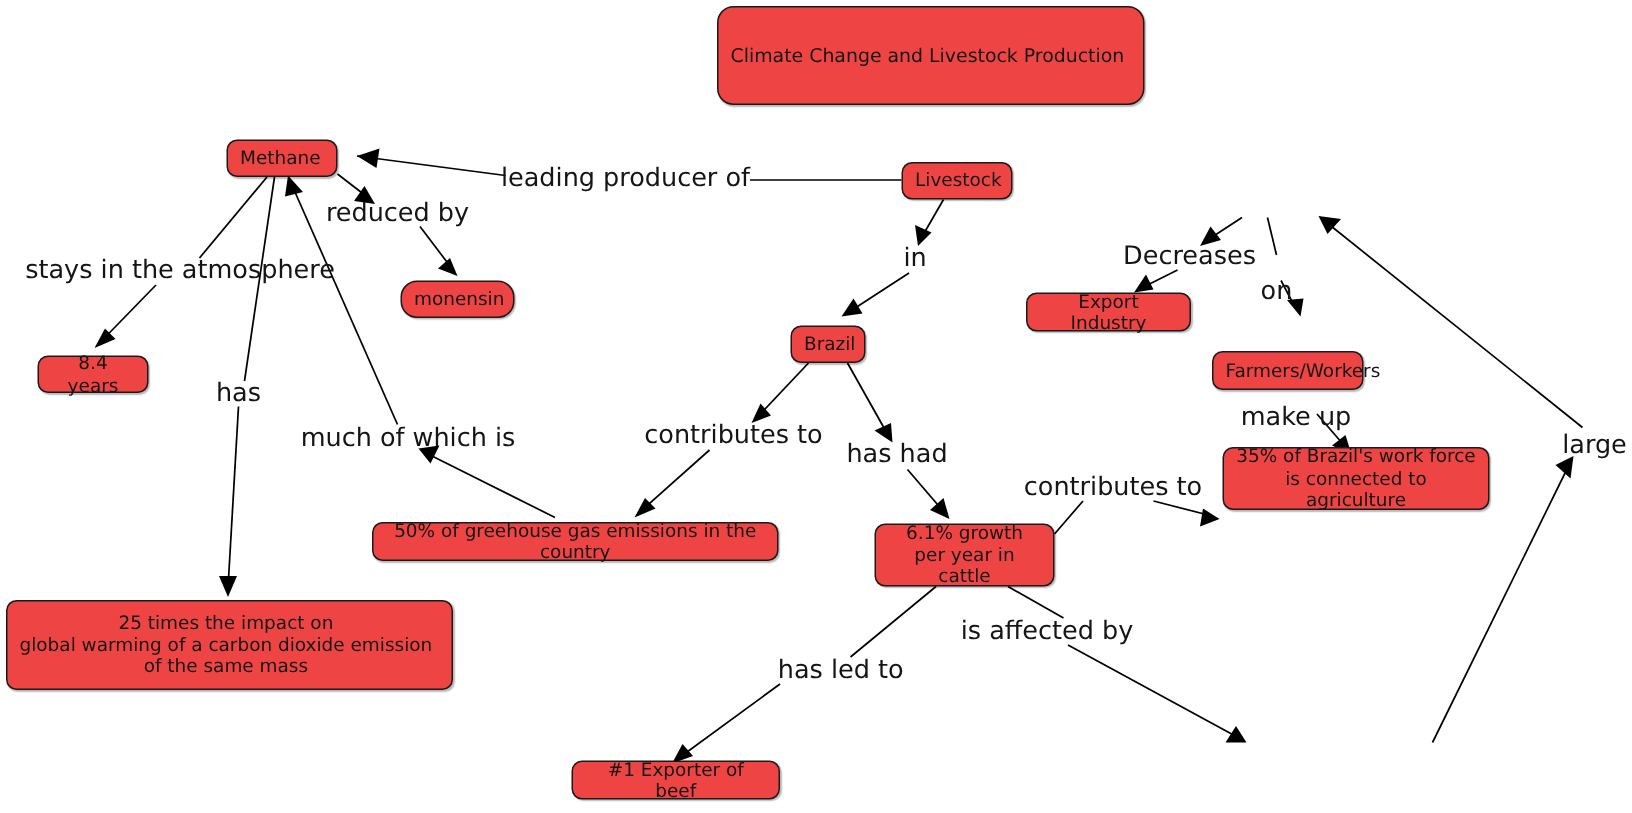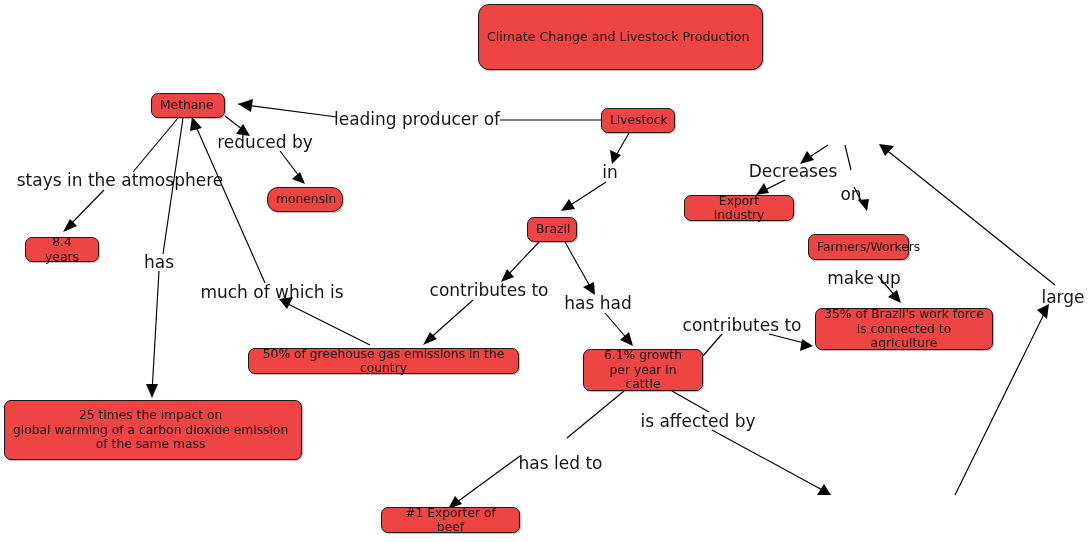--- a/index.html
+++ b/index.html
@@ -188,21 +188,21 @@
 
 
   <div class="node" style="left:684px; top:195px; width:110px; height:26px;">
     <span>Export Industry</span>
   </div>
 
   <div class="node" style="left:808px; top:214px; width:101px; height:26px;margin-top:20px;">
     <span>Farmers/Workers</span>
   </div>
 
-  <div class="node" style="left:815px; top:308px; width:178px; height:42px;">
+  <div class="node" style="left:815px; top:298px; width:178px; height:42px;">
     <span>35% of Brazil's work force
 is connected to agriculture</span>
   </div>
 
   <div class="link-label" style="left:417px; top:119px;">
     <span>leading producer of</span>
   </div>
 
   <div class="link-label" style="left:265px; top:142px;">
     <span>reduced by</span>
@@ -225,21 +225,21 @@
   </div>
 
   <div class="link-label" style="left:489px; top:290px;">
     <span>contributes to</span>
   </div>
 
   <div class="link-label" style="left:598px; top:303px;">
     <span>has had</span>
   </div>
 
-  <div class="link-label" style="left:542px; top:463px;padding-left:37px;">
+  <div class="link-label" style="left:542px; top:447px;padding-left:37px;">
     <span>has led to</span>
   </div>
 
   <div class="link-label" style="left:698px; top:421px;">
     <span>is affected by</span>
   </div>
 
   <div class="link-label" style="left:742px; top:325px;">
     <span>contributes to</span>
   </div>

